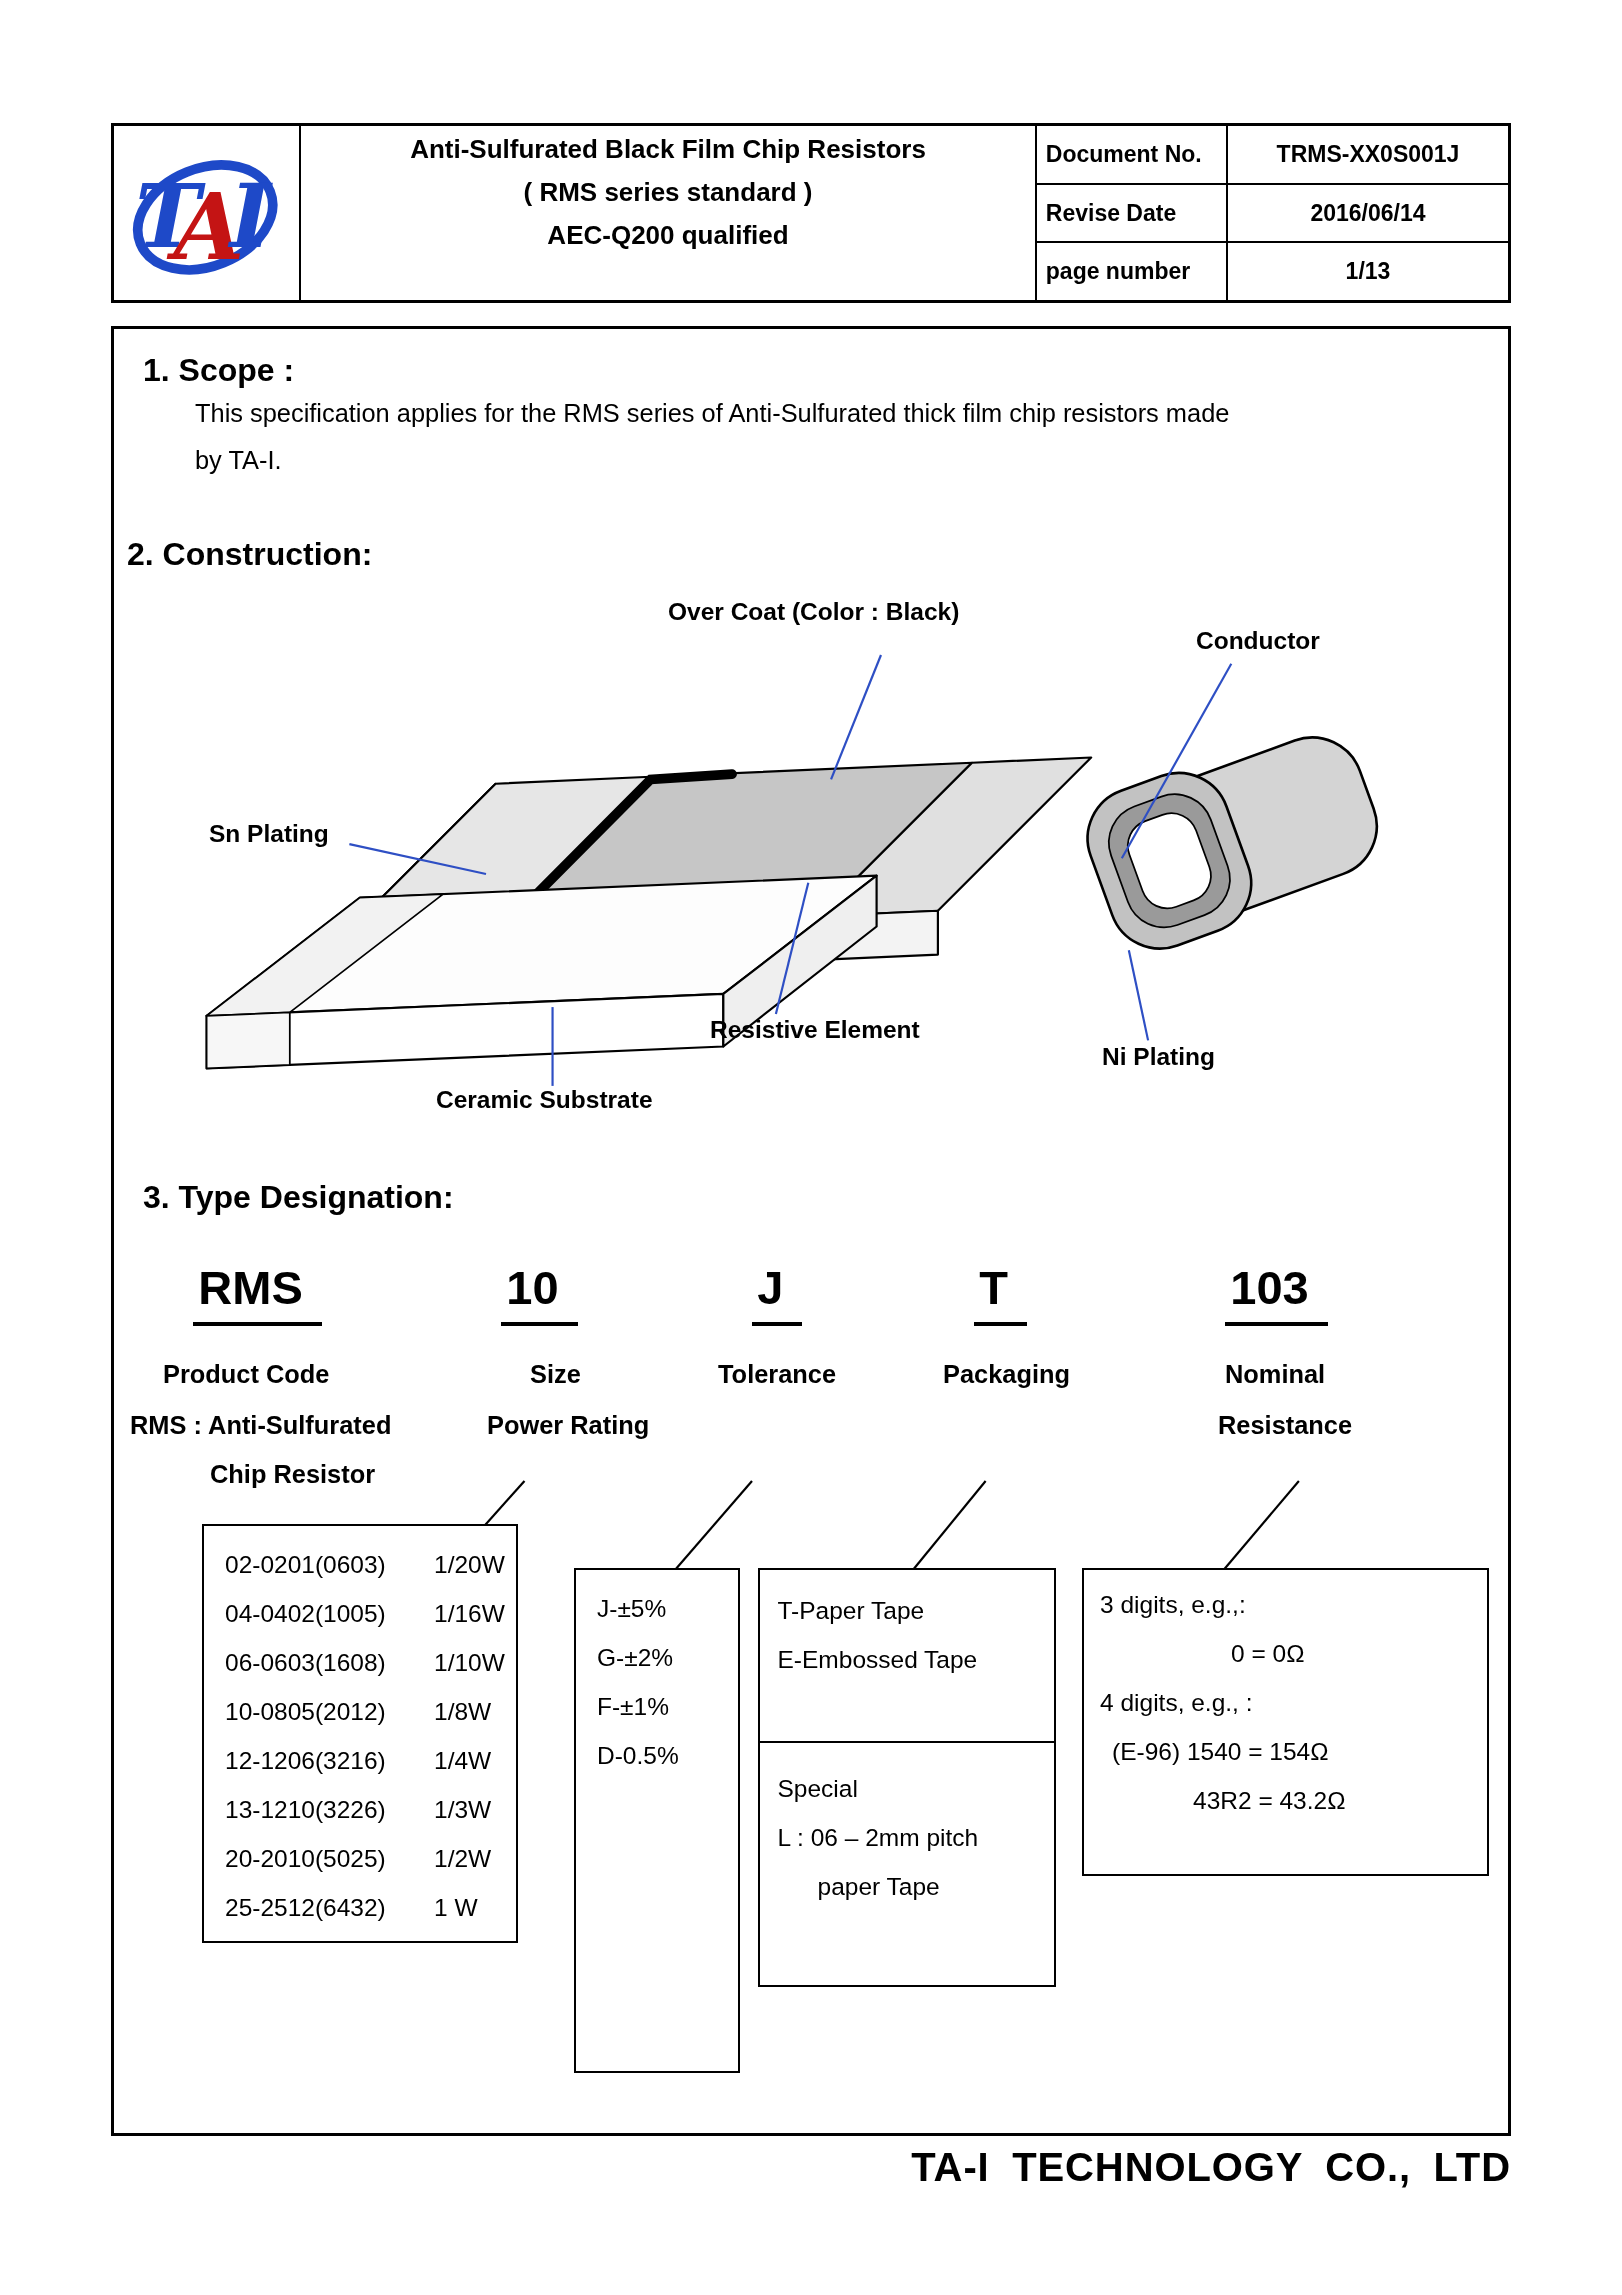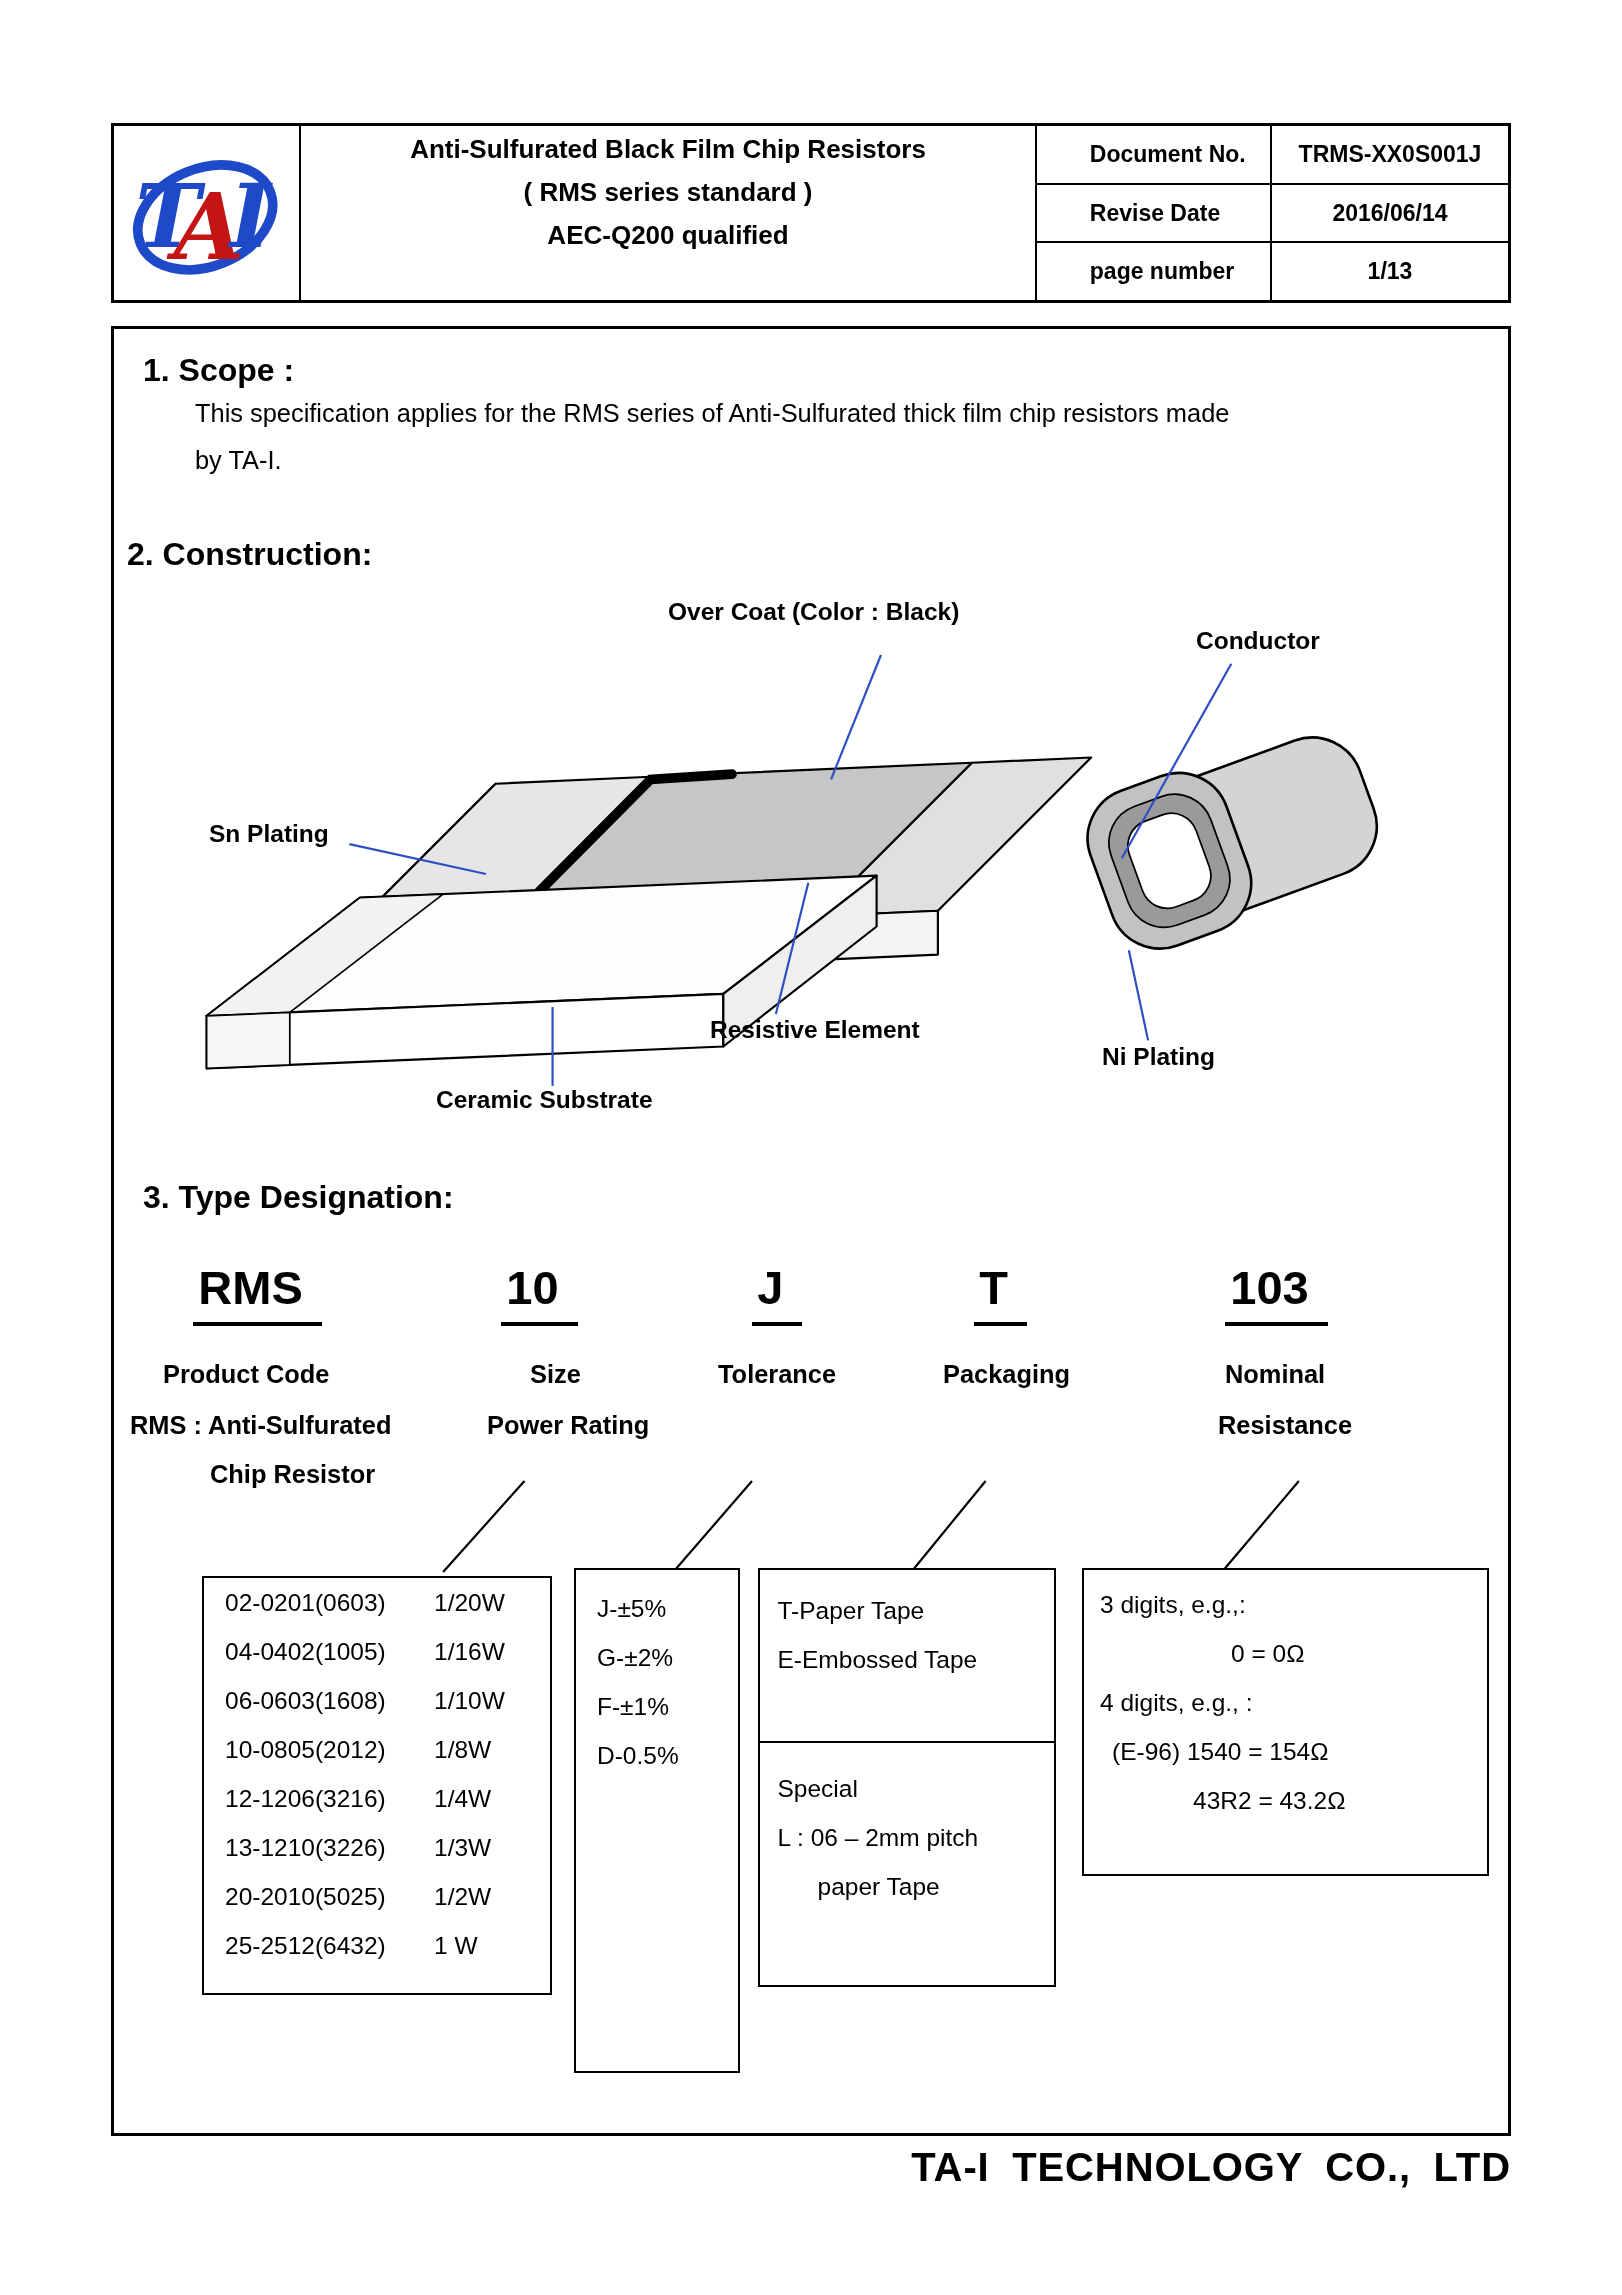--- a/index.html
+++ b/index.html
@@ -9,21 +9,21 @@
     font-family:"Liberation Sans","DejaVu Sans",sans-serif; color:#000; overflow:hidden;
   }
   .abs { position:absolute; }
   svg { overflow:visible; display:block; }
 
   
   .header { left:111px; top:123px; width:1400px; height:180px; border:3.5px solid #000; display:flex; }
   .logo-cell { width:187px; border-right:2.6px solid #000; display:flex; align-items:center; justify-content:center; }
   .title-cell { width:736px; border-right:2.6px solid #000; text-align:center; font-weight:bold; font-size:26px; line-height:43px; padding-top:1.8px; }
   .info-cell { flex:1; display:flex; flex-direction:column; font-weight:bold; font-size:23px; }
-  .info-row { flex:1; display:flex; border-bottom:2.6px solid #000;padding-left:44px; }
+  .info-row { flex:1; display:flex; border-bottom:2.6px solid #000; }
   .info-row:last-child { border-bottom:none; }
   .info-label { width:191px; border-right:2.6px solid #000; display:flex; align-items:center; padding-left:8.8px; }
   .info-value { flex:1; display:flex; align-items:center; justify-content:center; }
 
   
   .main-box { left:111px; top:326px; width:1400px; height:1810px; border:3.5px solid #000; }
 
   .h1 { font-size:32px; font-weight:bold; }
   #scope-heading { left:143px; top:352px; }
   #scope-line1 { left:195px; top:399px; font-size:25.4px; }
@@ -55,21 +55,21 @@
   #fl-packaging { left:943px; top:1360px; }
   #fl-nominal { left:1225px; top:1360px; }
   #fl-desc1 { left:130px; top:1411px; }
   #fl-power { left:487px; top:1411px; }
   #fl-resistance { left:1218px; top:1411px; }
   #fl-desc2 { left:210px; top:1460px; }
 
   #connectors { left:0; top:1474px; width:1623px; height:105px; }
 
   .databox { position:absolute; border:2.6px solid #000; font-size:24.5px; background:#fff; }
-  #box-size { left:202px; top:1576px; width:350px; height:419px; }
+  #box-size { left:202px; top:1524px; width:316px; height:419px; padding-top:14px; }
   .size-row { display:flex; height:49px; align-items:center; padding-left:21px; }
   .size-code { width:209px; }
   #box-tol { left:574px; top:1568px; width:166px; height:505px; padding:14px 0 0 21px; }
   .tol-row { height:49px; display:flex; align-items:center; }
   #box-pack { left:758px; top:1568px; width:298px; height:419px; }
   .pack-top { height:173px; padding:16px 0 0 17.5px; border-bottom:2.6px solid #000; }
   .pack-bottom { padding:21px 0 0 17.5px; }
   .pack-row { height:49px; display:flex; align-items:center; }
   .pack-indent { padding-left:40px; }
   #box-nom { left:1082px; top:1568px; width:407px; height:308px; padding-top:10.5px; }

